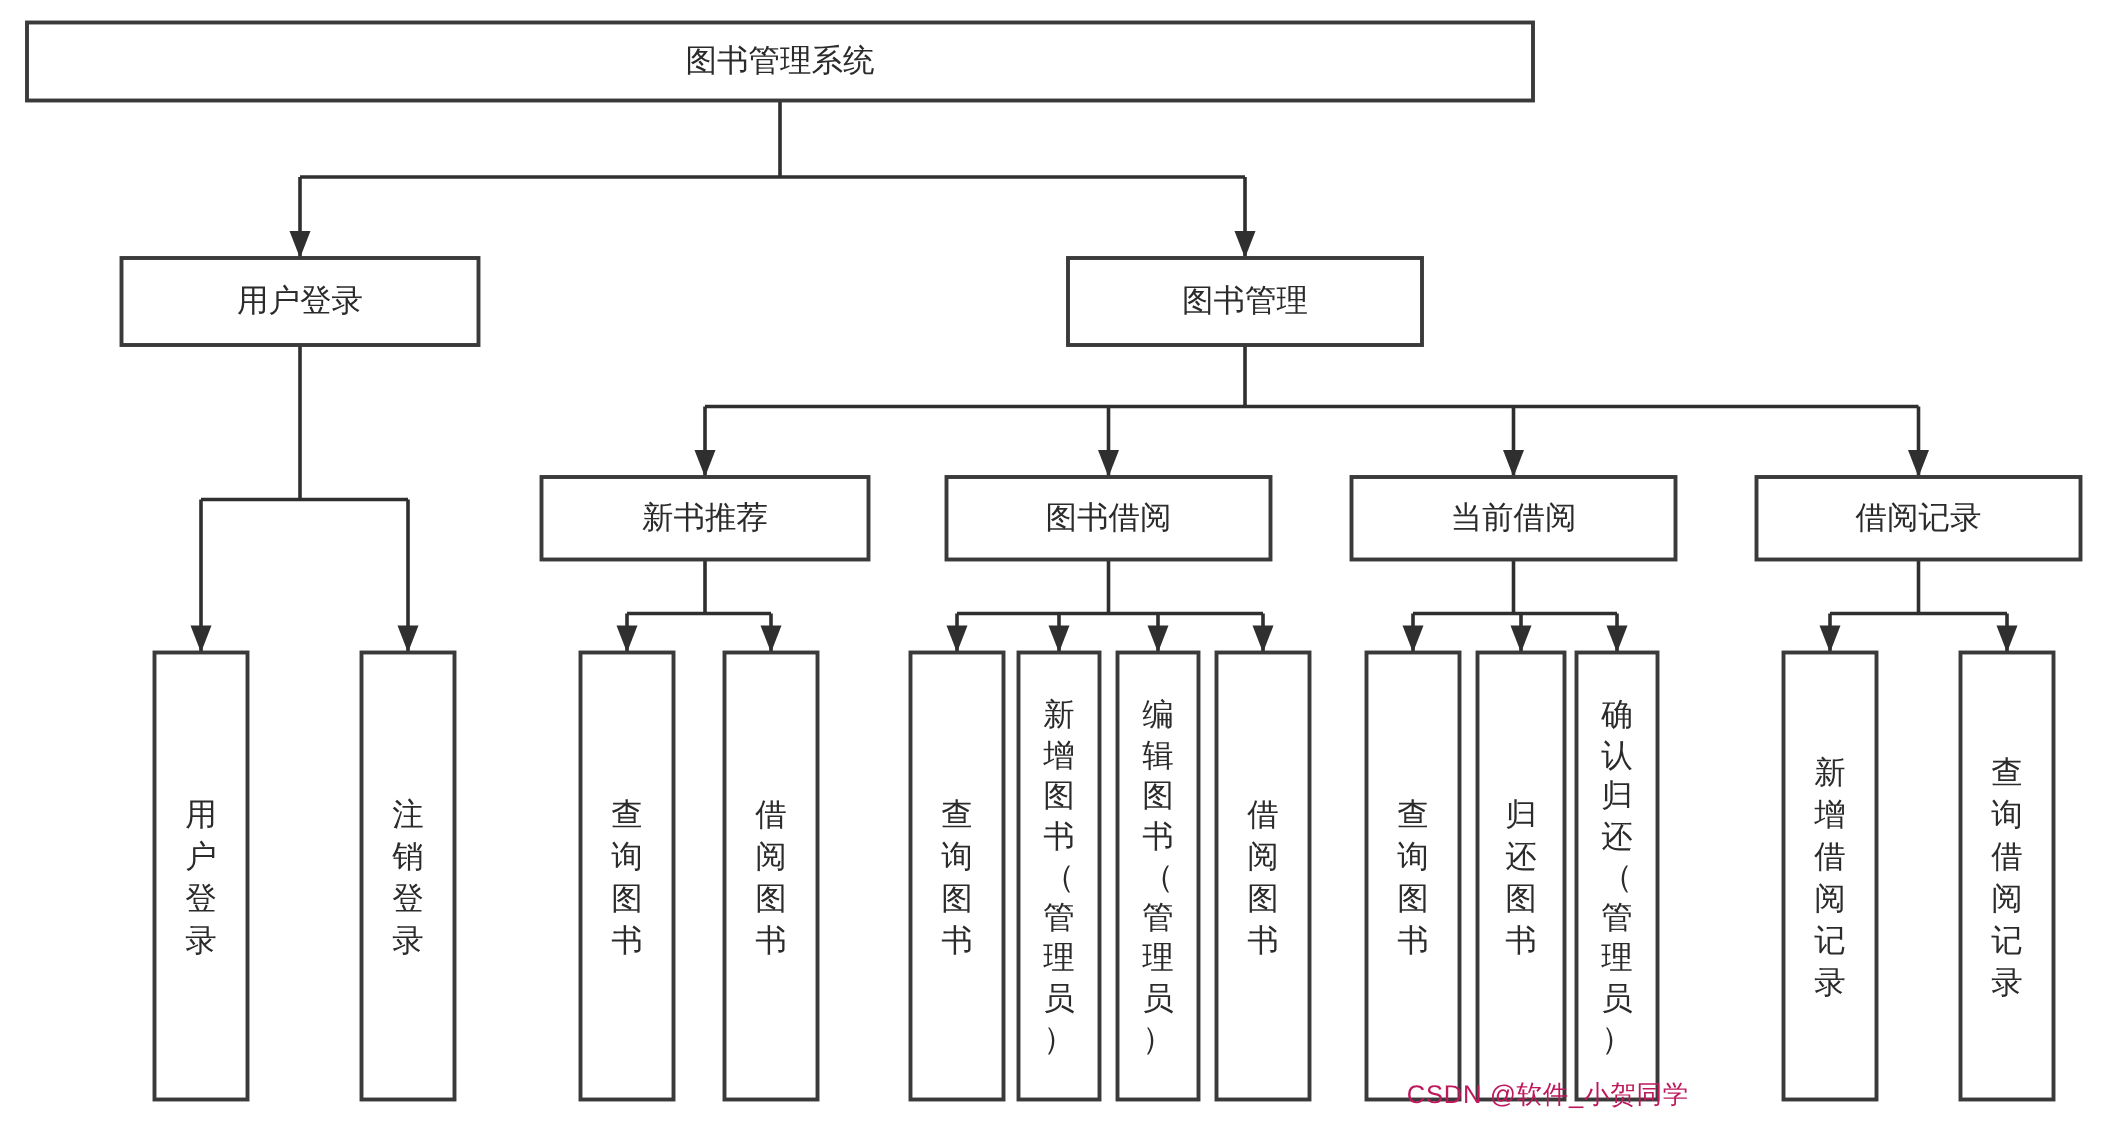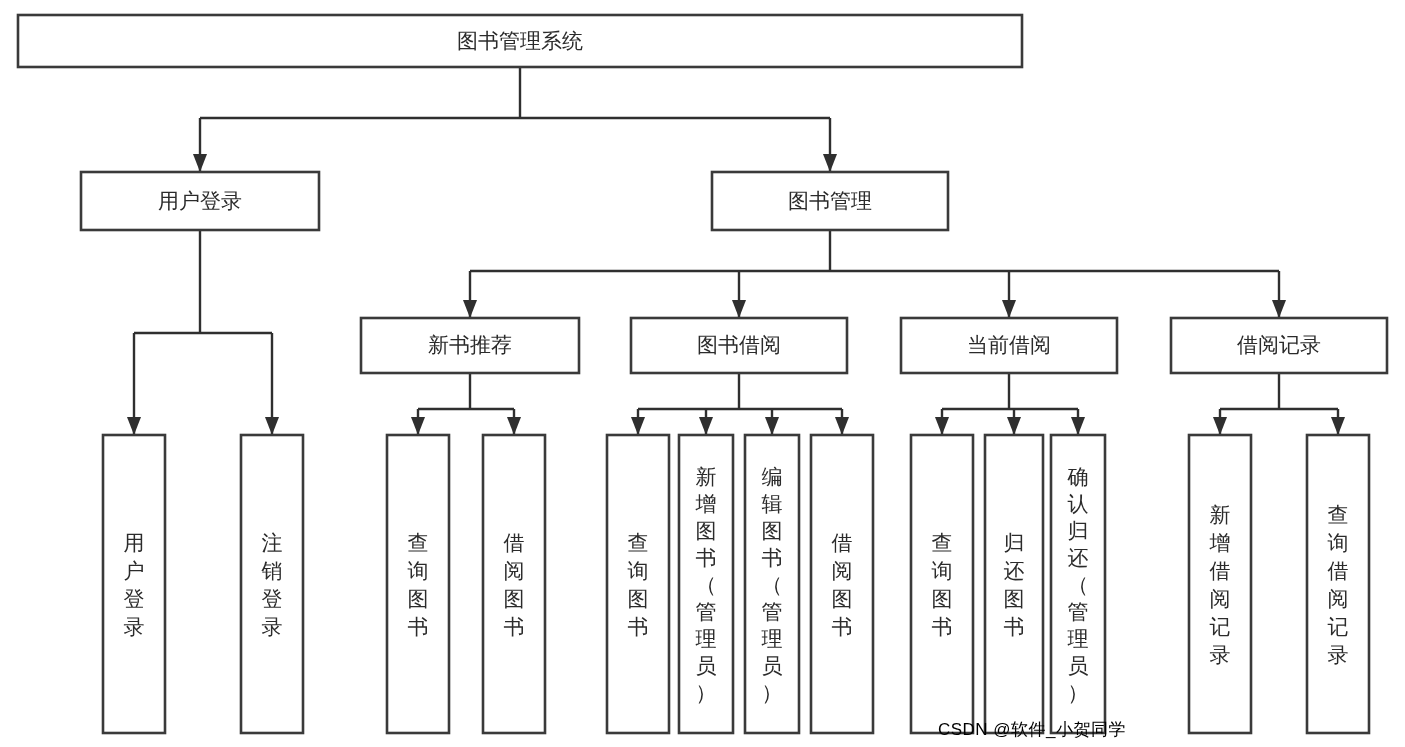--- a/index.html
+++ b/index.html
@@ -53,21 +53,21 @@
   .arrow-head {
     fill: #2f2f2f;
     stroke: none;
   }
   .watermark {
     position: absolute;
     right: 8px;
     bottom: 6px;
     font-family: "Liberation Sans", "DejaVu Sans", sans-serif;
     font-size: 17px;
-    color: #000000;
+    color: #be185d;
     letter-spacing: 0.5px;
     white-space: nowrap;
     pointer-events: none;
   }
 </style>
 </head>
 <body>
 
 <div id="diagram-root">
   <svg id="flow" viewBox="0 0 1405 747" xmlns="http://www.w3.org/2000/svg">

